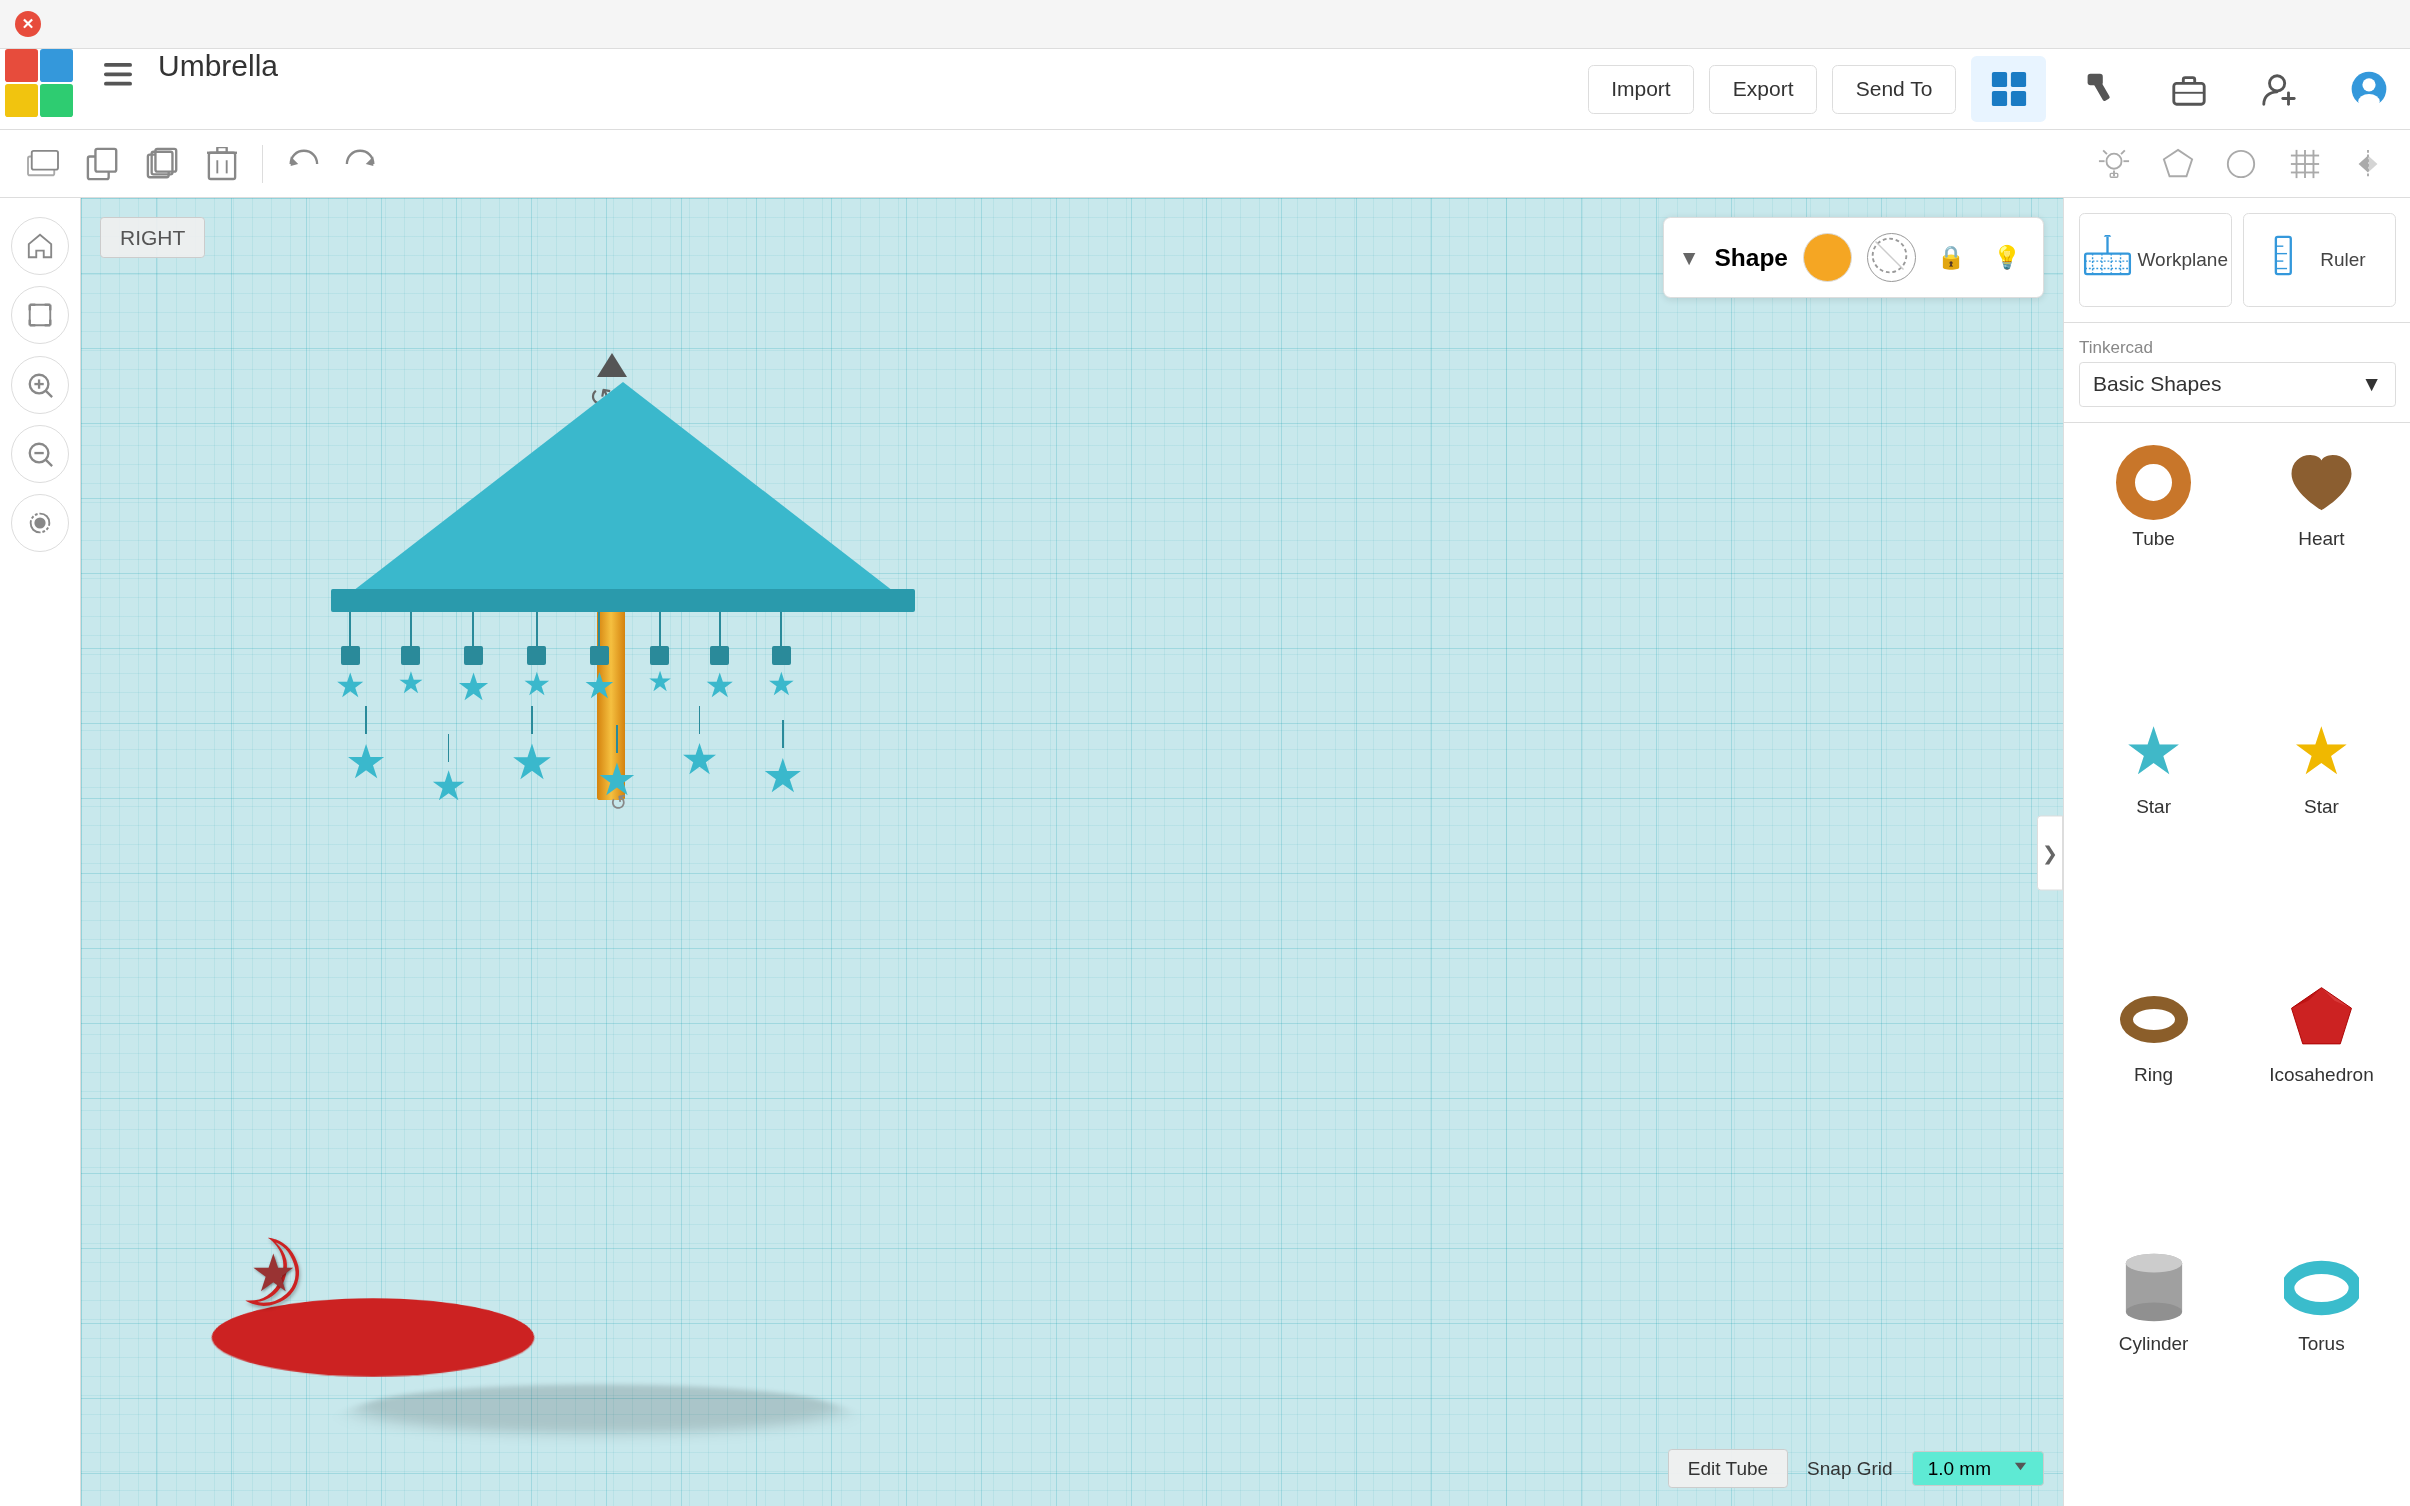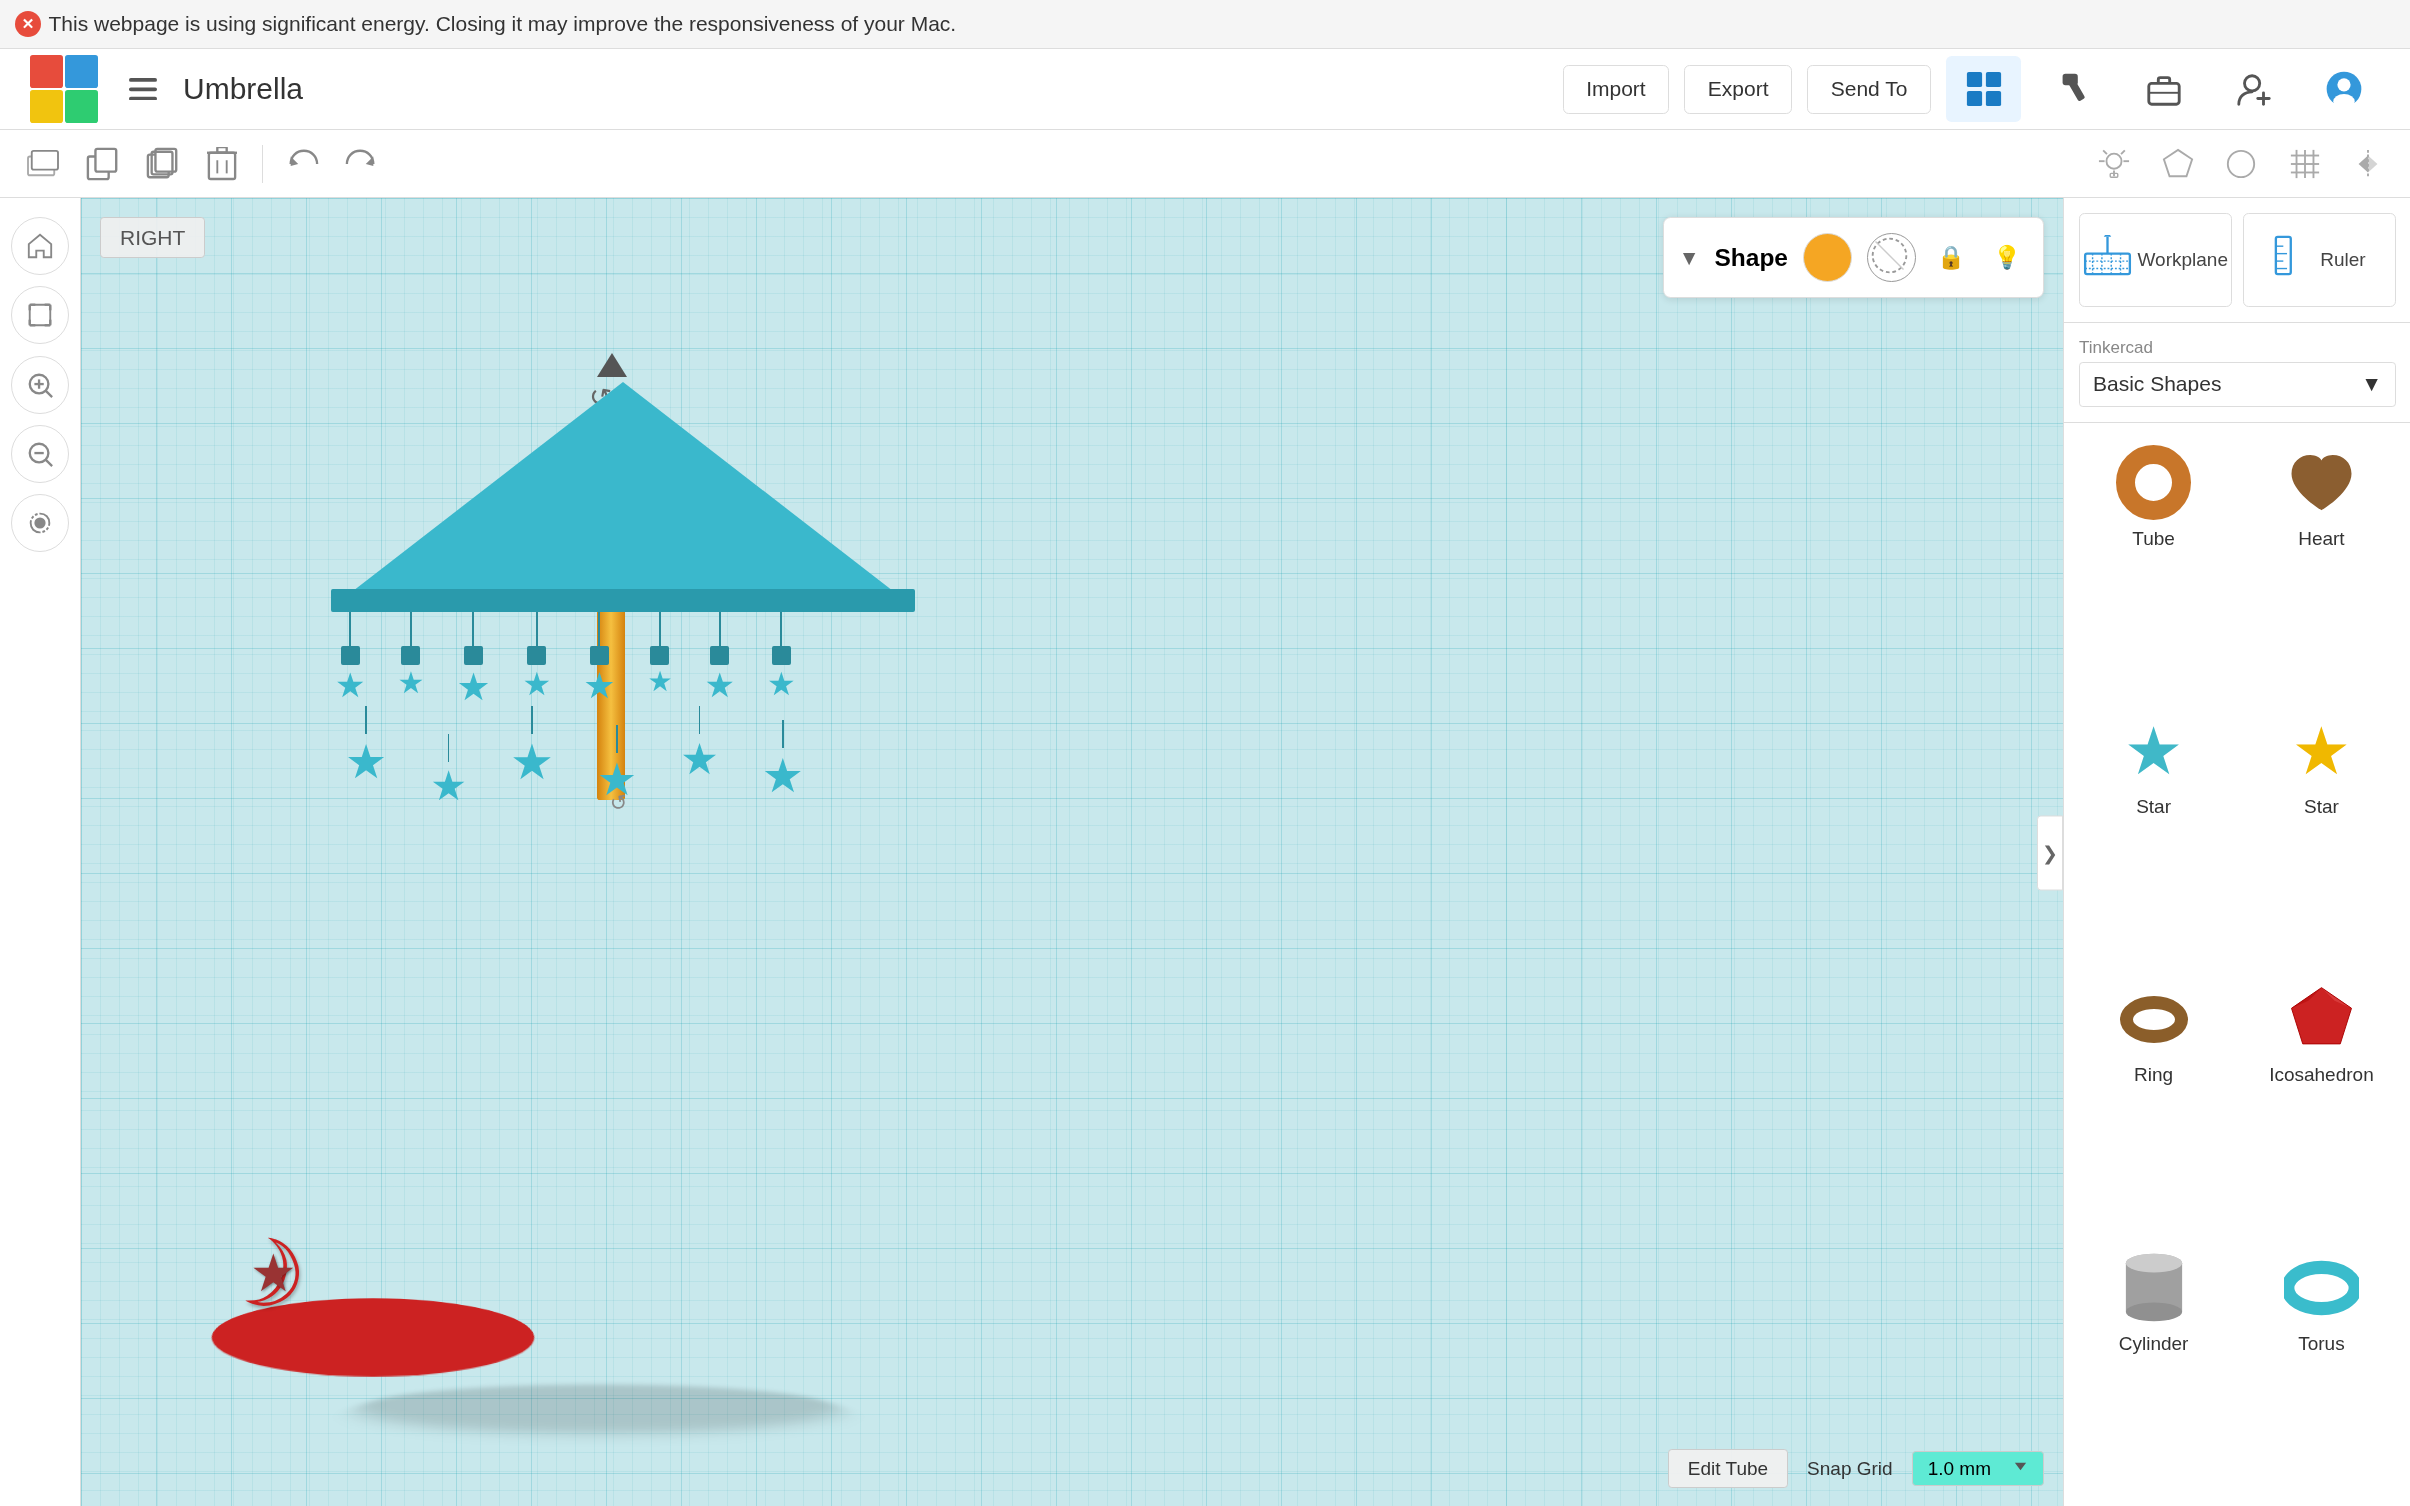--- a/index.html
+++ b/index.html
@@ -23,23 +23,22 @@
       border-radius: 50%;
       display: flex; align-items: center; justify-content: center;
       color: white; font-size: 15px; font-weight: bold; flex-shrink: 0;
     }
 
     
     .header {
       background: white;
       border-bottom: 0.9px solid #ddd;
       display: flex;
-      align-items: center;
       height: 81px;
-      padding: 0 30px;
+      padding: 0 5px;
     }
     .tinkercad-logo {
       width: 68px; height: 68px; margin-right: 19px; flex-shrink: 0;
       display: grid; grid-template-columns: 1fr 1fr; gap: 1.9px;
     }
     .logo-cell { border-radius: 2.8px; }
     .logo-red { background: #e74c3c; }
     .logo-blue { background: #3498db; }
     .logo-yellow { background: #f1c40f; }
     .logo-green { background: #2ecc71; }
@@ -360,21 +359,20 @@
 
     
     .workplane-icon { font-size: 36px; }
     .ruler-icon { font-size: 36px; }
   </style>
 </head>
 <body>
 
 <div class="notification-bar">
   <div class="notification-icon">✕</div>
-  <span>This webpage is using significant energy. Closing it may improve the responsiveness of your Mac.</span>
 </div>
 
 <div class="header">
   <div class="tinkercad-logo">
     <div class="logo-cell logo-red"></div>
     <div class="logo-cell logo-blue"></div>
     <div class="logo-cell logo-yellow"></div>
     <div class="logo-cell logo-green"></div>
   </div>
   <button class="menu-icon-btn">

